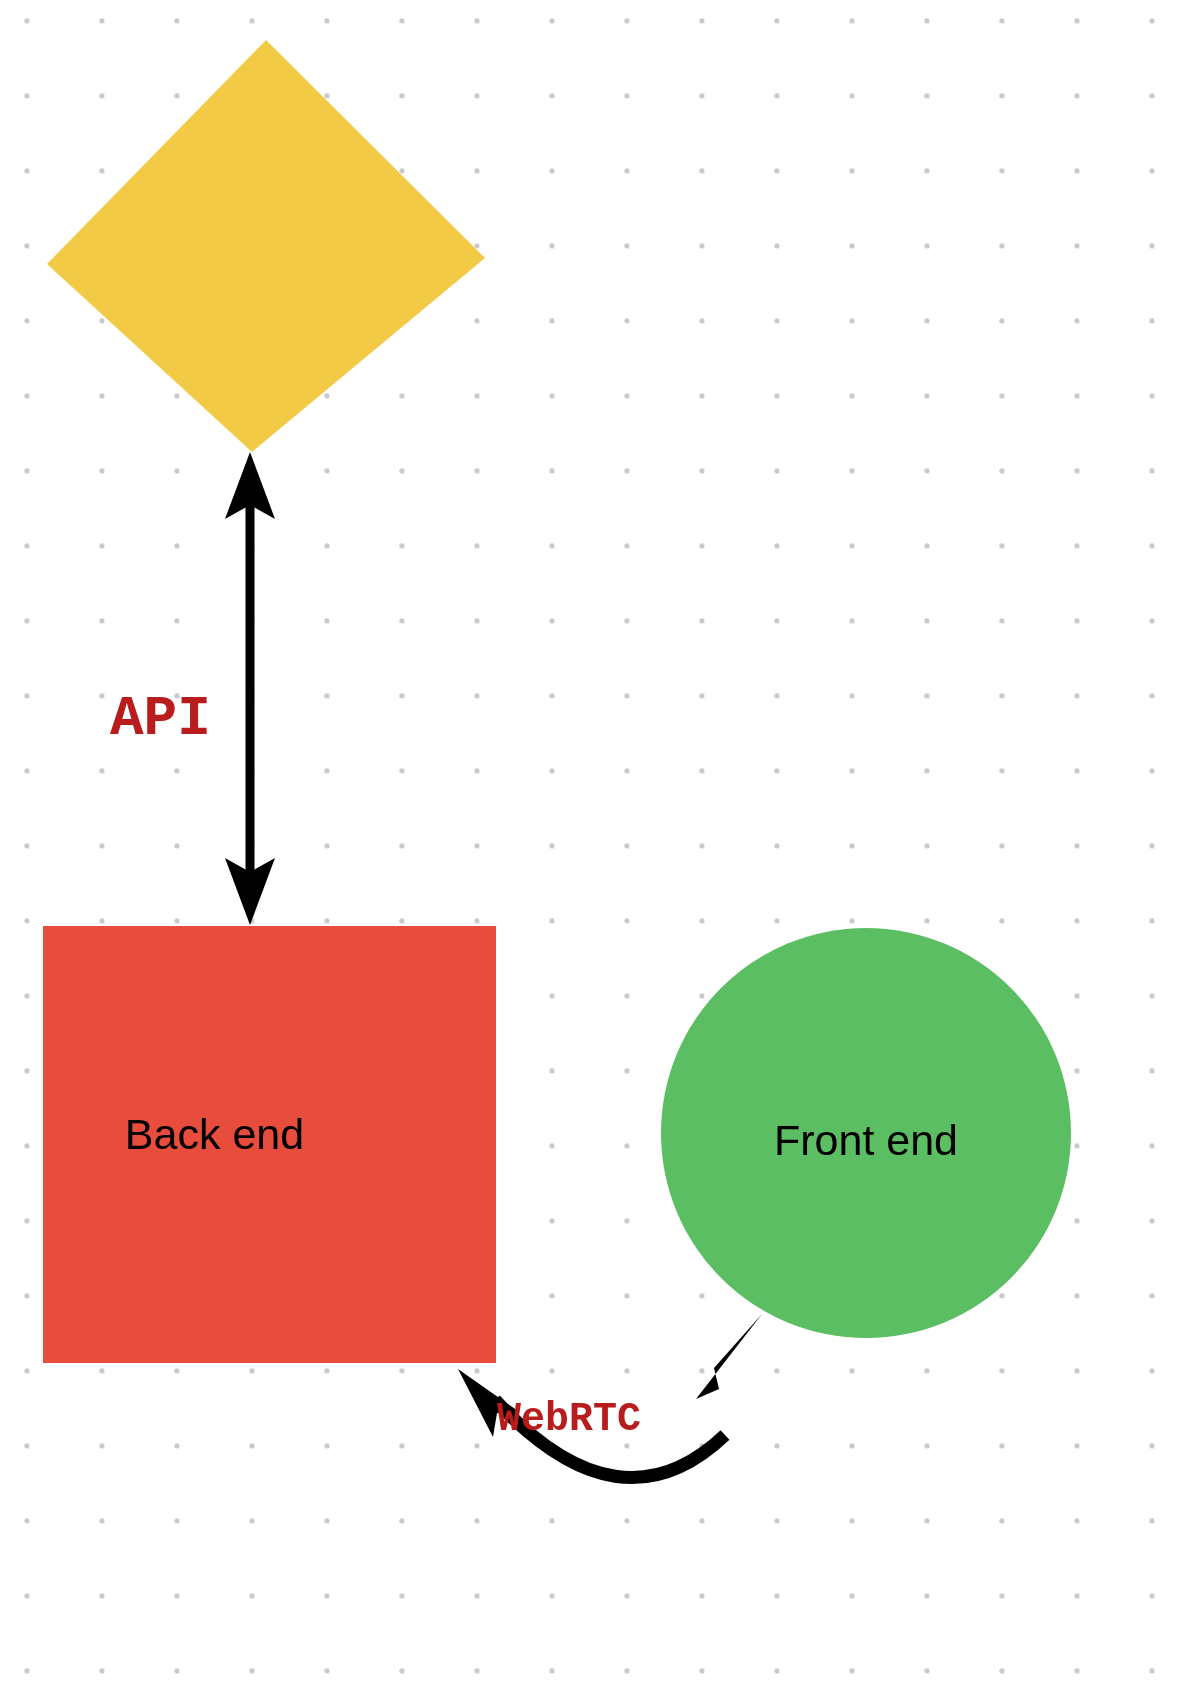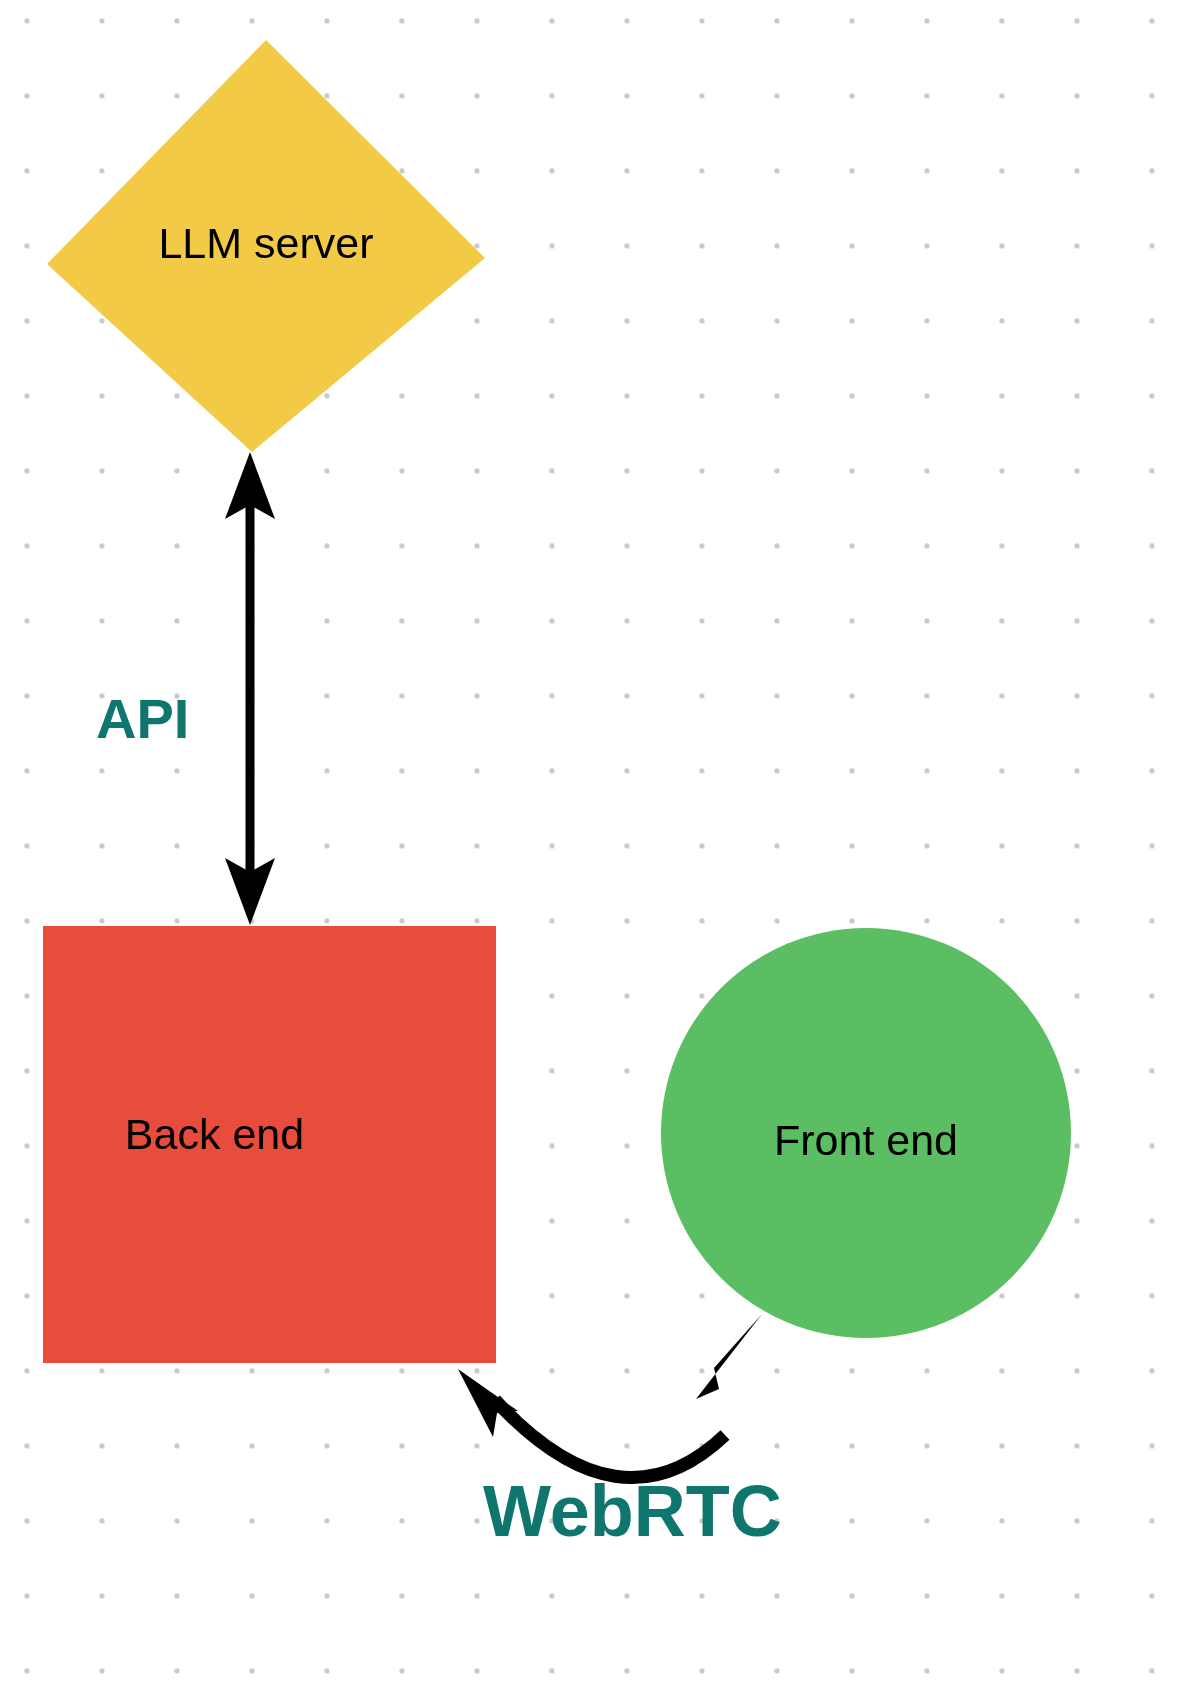--- a/index.html
+++ b/index.html
@@ -41,25 +41,26 @@
     font-family: "Liberation Sans", sans-serif;
     font-weight: 400;
     font-size: 43px;
     line-height: 1;
     white-space: nowrap;
     text-align: center;
     letter-spacing: 0px;
   }
   .edge-label {
     position: absolute;
-    color: #0f766e;
-    font-family: Liberation Sans, sans-serif;
+    color: #b91c1c;
+    font-family: Liberation Mono, monospace;
     font-weight: 700;
     line-height: 1;
     white-space: nowrap;
+    margin-left: 14px;
   }
   #label-llm-server {
     left: 47px;
     top: 222px;
     width: 438px;
   }
   #label-back-end {
     left: 28px;
     top: 1113px;
     width: 373px;
@@ -70,22 +71,22 @@
     width: 410px;
     margin-top: 6px;
   }
   #label-api {
     left: 96px;
     top: 691px;
     font-size: 56px;
   }
   #label-webrtc {
     left: 483px;
-    top: 1475px;
-    font-size: 72px;
+    top: 1400px;
+    font-size: 40px;
   }
 </style>
 </head>
 <body>
 
 <div id="canvas">
 
   <div id="dot-grid"></div>
 
   <svg id="shapes-layer" viewBox="0 0 1179 1697" width="1179" height="1697" xmlns="http://www.w3.org/2000/svg">
@@ -102,21 +103,20 @@
       <polygon points="250,925 275,858 250,872 225,858" fill="#000000"></polygon>
     </g>
 
     <g>
       <path d="M 495,1400 Q 620,1535 725,1435" fill="none" stroke="#000000" stroke-width="13" stroke-linecap="butt"></path>
       <polygon points="458,1369 518,1411 497,1413 493,1437" fill="#000000"></polygon>
       <polygon points="762,1314 714,1368 719,1389 696,1399" fill="#000000"></polygon>
     </g>
   </svg>
 
-  <div class="node-label" id="label-llm-server">LLM server</div>
 
   <div class="node-label" id="label-back-end">Back end</div>
 
   <div class="node-label" id="label-front-end">Front end</div>
 
   <div class="edge-label" id="label-api">API</div>
 
   <div class="edge-label" id="label-webrtc">WebRTC</div>
 
 </div>

